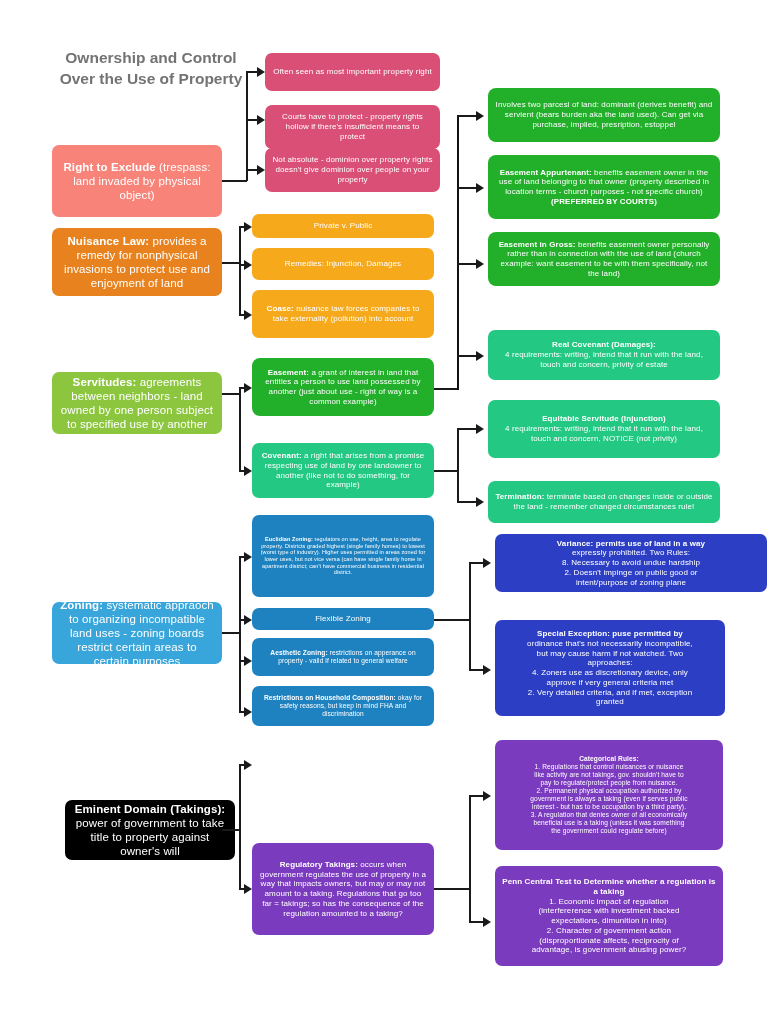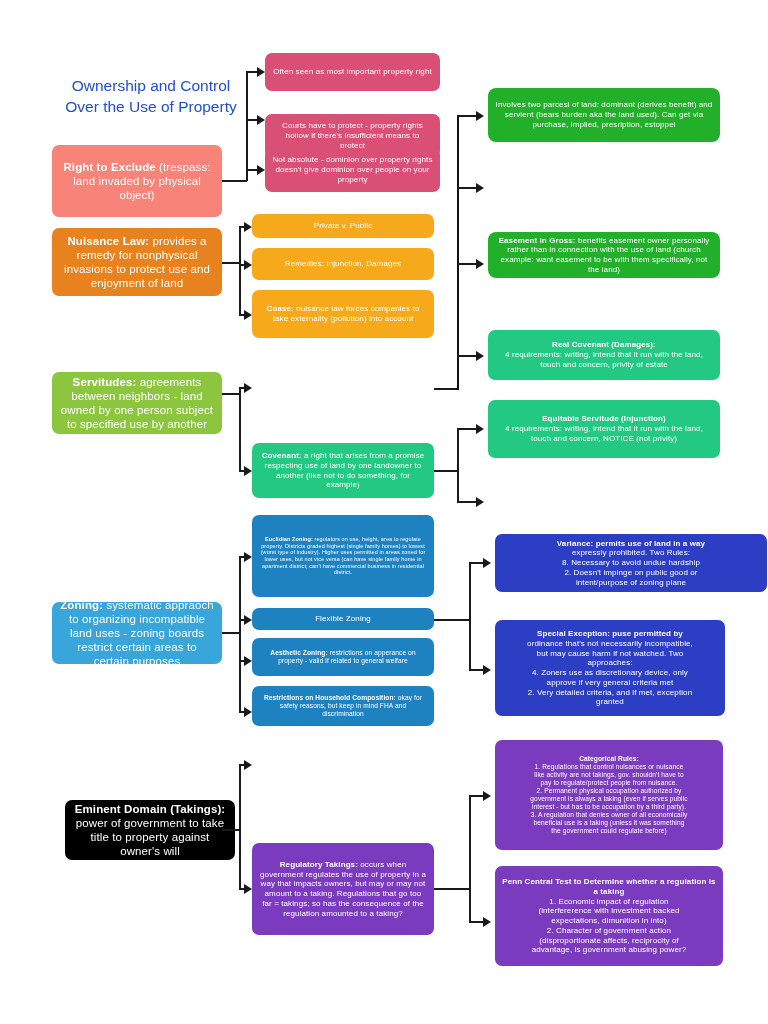--- a/index.html
+++ b/index.html
@@ -25,22 +25,22 @@
     letter-spacing:.1px;
     overflow:hidden;
   }
   .node .txt{display:block;width:100%;}
   .node b{font-weight:bold;}
 
   
   #title{
     position:absolute;
     left:56px;top:48px;width:190px;
-    font-size:15.5px;font-weight:normal;color:#1d4ed8;
-    text-align:center;line-height:1.35;margin-top:28px;
+    font-size:15.5px;font-weight:bold;color:#737373;
+    text-align:center;line-height:1.35;
   }
 
   
   .c-salmon   {background:#f88379;}
   .c-pink     {background:#d94f75;}
   .c-orange   {background:#e8821e;}
   .c-amber    {background:#f5a91b;}
   .c-ltgreen  {background:#8cc63f;}
   .c-green    {background:#22af2a;border-radius:8px;}
   .c-emerald  {background:#23c882;}
@@ -77,21 +77,21 @@
 
   <div id="title">Ownership and Control Over the Use of Property</div>
 
   <div class="node c-salmon t-lead" style="left:52px;top:145px;width:170px;height:72px;">
     <span class="txt"><b>Right to Exclude</b><span> (trespass: land invaded by physical object)</span></span>
   </div>
 
   <div class="node c-pink t-small" style="left:265px;top:53px;width:175px;height:38px;">
     <span class="txt">Often seen as most important property right</span>
   </div>
-  <div class="node c-pink t-small" style="left:265px;top:114px;width:175px;height:44px;">
+  <div class="node c-pink t-small" style="left:265px;top:105px;width:175px;height:44px;">
     <span class="txt">Courts have to protect - property rights hollow if  there's insufficient means to protect</span>
   </div>
   <div class="node c-pink t-small" style="left:265px;top:148px;width:175px;height:44px;">
     <span class="txt">Not absolute - dominion over property rights doesn't give dominion over people on your property</span>
   </div>
 
   <div class="ln h" style="left:222px;top:180px;width:25px;"></div>
   <div class="ln v" style="left:246px;top:71px;height:110px;"></div>
   <div class="ln h" style="left:246px;top:71px;width:13px;"></div>
   <div class="arw" style="left:257px;top:67px;"></div>
@@ -120,43 +120,52 @@
   <div class="arw" style="left:244px;top:222px;"></div>
   <div class="ln h" style="left:239px;top:264px;width:7px;"></div>
   <div class="arw" style="left:244px;top:260px;"></div>
   <div class="ln h" style="left:239px;top:314px;width:7px;"></div>
   <div class="arw" style="left:244px;top:310px;"></div>
 
   <div class="node c-ltgreen t-lead" style="left:52px;top:372px;width:170px;height:62px;">
     <span class="txt"><b>Servitudes:</b><span> agreements between neighbors - land owned by one person subject to specified use by another</span></span>
   </div>
 
+  <div class="node c-green t-small" style="left:252px;top:358px;width:182px;height:58px;">
+    <span class="txt"><b>Easement:</b><span> a grant of interest in land that entitles a person to use land possessed by another (just about use - right of way is a common example)</span></span>
+  </div>
   <div class="node c-emerald t-small" style="left:252px;top:443px;width:182px;height:55px;align-items:center;">
     <span class="txt"><b>Covenant:</b><span> a right that arises from a promise respecting use of land by one landowner to another (like not to do something, for example)</span></span>
   </div>
 
   <div class="ln h" style="left:222px;top:393px;width:18px;"></div>
   <div class="ln v" style="left:239px;top:387px;height:84px;"></div>
   <div class="ln h" style="left:239px;top:387px;width:7px;"></div>
   <div class="arw" style="left:244px;top:383px;"></div>
   <div class="ln h" style="left:239px;top:470px;width:7px;"></div>
   <div class="arw" style="left:244px;top:466px;"></div>
 
   <div class="node c-green t-small" style="left:488px;top:88px;width:232px;height:54px;">
     <span class="txt">Involves two parcesl of land: dominant (derives benefit) and servient (bears burden aka the land used). Can get  via purchase, implied, presription, estoppel</span>
   </div>
-  <div class="node c-green t-small" style="left:488px;top:232px;width:232px;height:46px;">
+  <div class="node c-green t-small" style="left:488px;top:155px;width:232px;height:64px;">
+    <span class="txt"><b>Easement Appurtenant:</b><span> benefits easement owner in the use of land belonging to that owner (property described in location terms - church purposes - not specific church) </span><b>(PREFERRED BY COURTS)</b></span>
+  </div>
+  <div class="node c-green t-small" style="left:488px;top:232px;width:232px;height:54px;">
     <span class="txt"><b>Easement in Gross:</b><span>  benefits easement owner personally rather than in connection with the use of land  (church example: want easement to be with them specifically, not the land)</span></span>
   </div>
 
   <div class="node c-emerald t-small" style="left:488px;top:330px;width:232px;height:50px;">
     <span class="txt"><b>Real Covenant (Damages):</b><br><span>4 requirements: writing, intend that it run with the land, touch and concern, privity of estate</span></span>
   </div>
   <div class="node c-emerald t-small" style="left:488px;top:400px;width:232px;height:58px;">
     <span class="txt"><b>Equitable Servitude (Injunction)</b><br><span>4 requirements: writing, intend that it run with the land, touch and concern, NOTICE (not privity)</span></span>
+  </div>
+  <div class="node c-emerald t-small" style="left:488px;top:481px;width:232px;height:42px;">
+    <span class="txt"><b>Termination:</b><span> terminate based on changes inside or outside the land - remember changed circumstances rule!</span></span>
   </div>
 
   <div class="ln h" style="left:434px;top:388px;width:24px;"></div>
   <div class="ln v thick" style="left:457px;top:115px;height:275px;width:2.2px;"></div>
   <div class="ln h" style="left:457px;top:115px;width:21px;"></div>
   <div class="arw" style="left:476px;top:111px;"></div>
   <div class="ln h" style="left:457px;top:187px;width:21px;"></div>
   <div class="arw" style="left:476px;top:183px;"></div>
   <div class="ln h" style="left:457px;top:263px;width:21px;"></div>
   <div class="arw" style="left:476px;top:259px;"></div>

